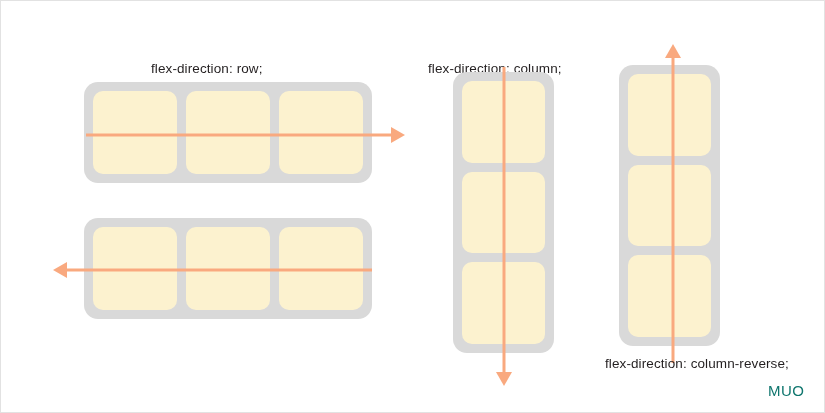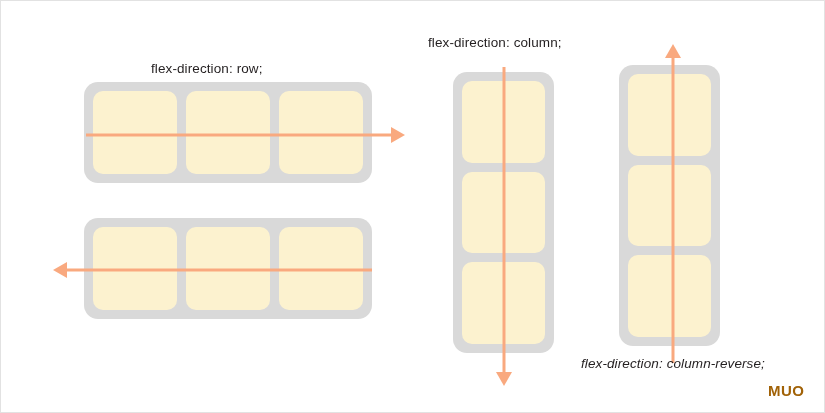--- a/index.html
+++ b/index.html
@@ -64,22 +64,22 @@
   .arrow svg {
     display: block;
     overflow: visible;
   }
 
   
   .watermark {
     position: absolute;
     font-family: "Liberation Sans", sans-serif;
     font-size: 15px;
-    font-weight: 700;
-    color: #a16207;
+    font-weight: 400;
+    color: #0f766e;
     letter-spacing: 0.4px;
   }
 </style>
 </head>
 <body>
 
 <div id="canvas">
 
   <div class="label" style="left:150px; top:60px;">flex-direction: row;</div>
 
@@ -103,21 +103,21 @@
   </div>
 
   <div class="arrow" style="left:51px; top:259px;">
     <svg width="320" height="20" viewBox="0 0 320 20">
       <line x1="14" y1="10" x2="320" y2="10" stroke="#f9a97f" stroke-width="3"></line>
       <polygon points="15,2 1,10 15,18" fill="#f9a97f"></polygon>
     </svg>
   </div>
 
 
-  <div class="label" style="left:427px; top:34px;">flex-direction: column;</div>
+  <div class="label" style="left:427px; top:60px;">flex-direction: column;</div>
 
   <div class="flex-container vertical" style="left:452px; top:71px; width:101px; height:281px;">
     <div class="flex-item"></div>
     <div class="flex-item"></div>
     <div class="flex-item"></div>
   </div>
 
   <div class="arrow" style="left:493px; top:66px;">
     <svg width="20" height="320" viewBox="0 0 20 320">
       <line x1="10" y1="0" x2="10" y2="306" stroke="#f9a97f" stroke-width="3"></line>
@@ -131,17 +131,17 @@
     <div class="flex-item"></div>
   </div>
 
   <div class="arrow" style="left:662px; top:42px;">
     <svg width="20" height="320" viewBox="0 0 20 320">
       <line x1="10" y1="14" x2="10" y2="320" stroke="#f9a97f" stroke-width="3"></line>
       <polygon points="2,15 10,1 18,15" fill="#f9a97f"></polygon>
     </svg>
   </div>
 
-  <div class="label" style="left:580px; top:355px;font-style:italic;">flex-direction: column-reverse;</div>
+  <div class="label" style="left:604px; top:355px;">flex-direction: column-reverse;</div>
 
   <div class="watermark" style="left:767px; top:381px;">MUO</div>
 
 </div>
 
 </body></html>

